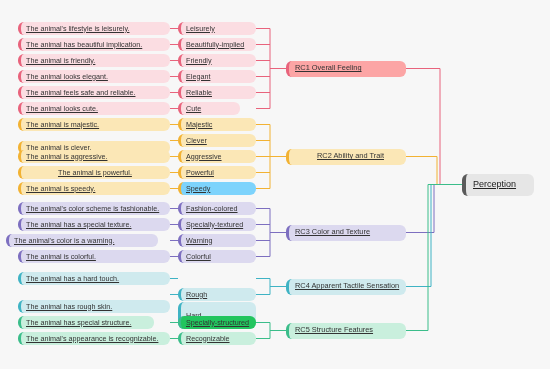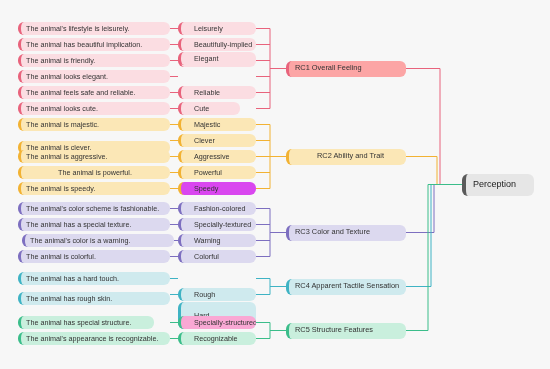--- a/index.html
+++ b/index.html
@@ -14,28 +14,29 @@
   .node{
     position:absolute;
     box-sizing:border-box;
     display:flex;
     align-items:center;
     border-radius:6px;
     font-size:7.2px;
     line-height:1.1;
     white-space:nowrap;
     overflow:hidden;
+    text-decoration:underline;
   }
   .leaf{
     padding-left:5px;
     border-left-width:3px;
     border-left-style:solid;
   }
   .mid{
-    padding-left:13px;
+    padding-left:5px;
     border-left-width:3px;
     border-left-style:solid;
   }
   .cat{
     padding-left:6px;
     border-left-width:3px;
     border-left-style:solid;
     font-size:7.4px;
   }
   .root{
@@ -105,50 +106,50 @@
       <path d="M270,330.5 H286" fill="none" stroke="#3bbd8a" stroke-width="1"></path>
       <path d="M406,330.5 H428 V184.5 H462" fill="none" stroke="#3bbd8a" stroke-width="1"></path>
     </svg>
 <div class="node leaf" style="left: 18px; top: 22px; width: 152px; height: 13px; background: rgb(251, 221, 226); border-left-color: rgb(232, 99, 124); color: rgb(51, 51, 51);">The animal's lifestyle is leisurely.</div>
     <div class="node mid" style="left: 178px; top: 22px; width: 78px; height: 13px; background: rgb(251, 221, 226); border-left-color: rgb(232, 99, 124); color: rgb(51, 51, 51);">Leisurely</div>
     <div class="node leaf" style="left: 18px; top: 38px; width: 152px; height: 13px; background: rgb(251, 221, 226); border-left-color: rgb(232, 99, 124); color: rgb(51, 51, 51);">The animal has beautiful implication.</div>
     <div class="node mid" style="left: 178px; top: 38px; width: 78px; height: 13px; background: rgb(251, 221, 226); border-left-color: rgb(232, 99, 124); color: rgb(51, 51, 51);">Beautifully-implied</div>
     <div class="node leaf" style="left: 18px; top: 54px; width: 152px; height: 13px; background: rgb(251, 221, 226); border-left-color: rgb(232, 99, 124); color: rgb(51, 51, 51);">The animal is friendly.</div>
     <div class="node mid" style="left: 178px; top: 54px; width: 78px; height: 13px; background: rgb(251, 221, 226); border-left-color: rgb(232, 99, 124); color: rgb(51, 51, 51);">Friendly</div>
     <div class="node leaf" style="left: 18px; top: 70px; width: 152px; height: 13px; background: rgb(251, 221, 226); border-left-color: rgb(232, 99, 124); color: rgb(51, 51, 51);">The animal looks elegant.</div>
-    <div class="node mid" style="left: 178px; top: 52px; width: 78px; height: 13px; background: rgb(251, 221, 226); border-left-color: rgb(232, 99, 124); color: rgb(51, 51, 51);">Elegant</div>
+    <div class="node mid" style="left: 178px; top: 70px; width: 78px; height: 13px; background: rgb(251, 221, 226); border-left-color: rgb(232, 99, 124); color: rgb(51, 51, 51);">Elegant</div>
     <div class="node leaf" style="left: 18px; top: 86px; width: 152px; height: 13px; background: rgb(251, 221, 226); border-left-color: rgb(232, 99, 124); color: rgb(51, 51, 51);">The animal feels safe and reliable.</div>
     <div class="node mid" style="left: 178px; top: 86px; width: 78px; height: 13px; background: rgb(251, 221, 226); border-left-color: rgb(232, 99, 124); color: rgb(51, 51, 51);">Reliable</div>
     <div class="node leaf" style="left: 18px; top: 102px; width: 152px; height: 13px; background: rgb(251, 221, 226); border-left-color: rgb(232, 99, 124); color: rgb(51, 51, 51);">The animal looks cute.</div>
     <div class="node mid" style="left: 178px; top: 102px; width: 62px; height: 13px; background: rgb(251, 221, 226); border-left-color: rgb(232, 99, 124); color: rgb(51, 51, 51);">Cute</div>
     <div class="node cat" style="left: 286px; top: 60.5px; width: 120px; height: 16px; background: #fca5a5; border-left-color: rgb(232, 99, 124); color: rgb(51, 51, 51);">RC1 Overall Feeling</div>
     <div class="node leaf" style="left: 18px; top: 118px; width: 152px; height: 13px; background: rgb(251, 231, 182); border-left-color: rgb(242, 178, 51); color: rgb(51, 51, 51);">The animal is majestic.</div>
     <div class="node mid" style="left: 178px; top: 118px; width: 78px; height: 13px; background: rgb(251, 231, 182); border-left-color: rgb(242, 178, 51); color: rgb(51, 51, 51);">Majestic</div>
     <div class="node leaf" style="left: 18px; top: 134px; width: 152px; height: 13px; background: rgb(251, 231, 182); border-left-color: rgb(242, 178, 51); color: rgb(51, 51, 51); margin-top: 7px;">The animal is clever.</div>
     <div class="node mid" style="left: 178px; top: 134px; width: 78px; height: 13px; background: rgb(251, 231, 182); border-left-color: rgb(242, 178, 51); color: rgb(51, 51, 51);">Clever</div>
     <div class="node leaf" style="left: 18px; top: 150px; width: 152px; height: 13px; background: rgb(251, 231, 182); border-left-color: rgb(242, 178, 51); color: rgb(51, 51, 51);">The animal is aggressive.</div>
     <div class="node mid" style="left: 178px; top: 150px; width: 78px; height: 13px; background: rgb(251, 231, 182); border-left-color: rgb(242, 178, 51); color: rgb(51, 51, 51);">Aggressive</div>
     <div class="node leaf" style="left: 18px; top: 166px; width: 152px; height: 13px; background: rgb(251, 231, 182); border-left-color: rgb(242, 178, 51); color: rgb(51, 51, 51); padding-left: 37px;">The animal is powerful.</div>
     <div class="node mid" style="left: 178px; top: 166px; width: 78px; height: 13px; background: rgb(251, 231, 182); border-left-color: rgb(242, 178, 51); color: rgb(51, 51, 51);">Powerful</div>
     <div class="node leaf" style="left: 18px; top: 182px; width: 152px; height: 13px; background: rgb(251, 231, 182); border-left-color: rgb(242, 178, 51); color: rgb(51, 51, 51);">The animal is speedy.</div>
-    <div class="node mid" style="left: 178px; top: 182px; width: 78px; height: 13px; background: #d946ef; border-left-color: rgb(242, 178, 51); color: rgb(51, 51, 51);">Speedy</div>
+    <div class="node mid" style="left: 178px; top: 182px; width: 78px; height: 13px; background: #7dd3fc; border-left-color: rgb(242, 178, 51); color: rgb(51, 51, 51);">Speedy</div>
     <div class="node cat" style="left: 286px; top: 148.5px; width: 120px; height: 16px; background: rgb(251, 231, 182); border-left-color: rgb(242, 178, 51); color: rgb(51, 51, 51); padding-left: 28px;">RC2 Ability and Trait</div>
     <div class="node leaf" style="left: 18px; top: 202px; width: 152px; height: 13px; background: rgb(220, 217, 239); border-left-color: rgb(125, 111, 192); color: rgb(51, 51, 51);">The animal's color scheme is fashionable.</div>
     <div class="node mid" style="left: 178px; top: 202px; width: 78px; height: 13px; background: rgb(220, 217, 239); border-left-color: rgb(125, 111, 192); color: rgb(51, 51, 51);">Fashion-colored</div>
     <div class="node leaf" style="left: 18px; top: 218px; width: 152px; height: 13px; background: rgb(220, 217, 239); border-left-color: rgb(125, 111, 192); color: rgb(51, 51, 51);">The animal has a special texture.</div>
     <div class="node mid" style="left: 178px; top: 218px; width: 78px; height: 13px; background: rgb(220, 217, 239); border-left-color: rgb(125, 111, 192); color: rgb(51, 51, 51);">Specially-textured</div>
-    <div class="node leaf" style="left: 22px; top: 234px; width: 152px; height: 13px; background: rgb(220, 217, 239); border-left-color: rgb(125, 111, 192); color: rgb(51, 51, 51);">The animal's color is a warning.</div>
+    <div class="node leaf" style="left: 6px; top: 234px; width: 152px; height: 13px; background: rgb(220, 217, 239); border-left-color: rgb(125, 111, 192); color: rgb(51, 51, 51);">The animal's color is a warning.</div>
     <div class="node mid" style="left: 178px; top: 234px; width: 78px; height: 13px; background: rgb(220, 217, 239); border-left-color: rgb(125, 111, 192); color: rgb(51, 51, 51);">Warning</div>
     <div class="node leaf" style="left: 18px; top: 250px; width: 152px; height: 13px; background: rgb(220, 217, 239); border-left-color: rgb(125, 111, 192); color: rgb(51, 51, 51);">The animal is colorful.</div>
     <div class="node mid" style="left: 178px; top: 250px; width: 78px; height: 13px; background: rgb(220, 217, 239); border-left-color: rgb(125, 111, 192); color: rgb(51, 51, 51);">Colorful</div>
     <div class="node cat" style="left: 286px; top: 224.5px; width: 120px; height: 16px; background: rgb(220, 217, 239); border-left-color: rgb(125, 111, 192); color: rgb(51, 51, 51);">RC3 Color and Texture</div>
     <div class="node leaf" style="left: 18px; top: 272px; width: 152px; height: 13px; background: rgb(207, 234, 238); border-left-color: rgb(63, 179, 196); color: rgb(51, 51, 51);">The animal has a hard touch.</div>
     <div class="node mid" style="left: 178px; top: 272px; width: 78px; height: 27px; background: rgb(207, 234, 238); border-left-color: rgb(63, 179, 196); color: rgb(51, 51, 51); margin-top: 30px;">Hard</div>
-    <div class="node leaf" style="left: 18px; top: 292px; width: 152px; height: 13px; background: rgb(207, 234, 238); border-left-color: rgb(63, 179, 196); color: rgb(51, 51, 51);">The animal has rough skin.</div>
+    <div class="node leaf" style="left: 18px; top: 300px; width: 152px; height: 13px; background: rgb(207, 234, 238); border-left-color: rgb(63, 179, 196); color: rgb(51, 51, 51);">The animal has rough skin.</div>
     <div class="node mid" style="left: 178px; top: 288px; width: 78px; height: 13px; background: rgb(207, 234, 238); border-left-color: rgb(63, 179, 196); color: rgb(51, 51, 51); text-align: center;">Rough</div>
     <div class="node cat" style="left: 286px; top: 278.5px; width: 120px; height: 16px; background: rgb(207, 234, 238); border-left-color: rgb(63, 179, 196); color: rgb(51, 51, 51);">RC4 Apparent Tactile Sensation</div>
     <div class="node leaf" style="left: 18px; top: 316px; width: 136px; height: 13px; background: rgb(201, 239, 221); border-left-color: rgb(59, 189, 138); color: rgb(51, 51, 51);">The animal has special structure.</div>
-    <div class="node mid" style="left: 178px; top: 316px; width: 78px; height: 13px; background: #f9a8d4; border-left-color: rgb(59, 189, 138); color: rgb(51, 51, 51);">Specially-structured</div>
+    <div class="node mid" style="left: 178px; top: 316px; width: 78px; height: 13px; background: #22c55e; border-left-color: rgb(59, 189, 138); color: rgb(51, 51, 51);">Specially-structured</div>
     <div class="node leaf" style="left: 18px; top: 332px; width: 152px; height: 13px; background: rgb(201, 239, 221); border-left-color: rgb(59, 189, 138); color: rgb(51, 51, 51);">The animal's appearance is recognizable.</div>
     <div class="node mid" style="left: 178px; top: 332px; width: 78px; height: 13px; background: rgb(201, 239, 221); border-left-color: rgb(59, 189, 138); color: rgb(51, 51, 51);">Recognizable</div>
     <div class="node cat" style="left: 286px; top: 322.5px; width: 120px; height: 16px; background: rgb(201, 239, 221); border-left-color: rgb(59, 189, 138); color: rgb(51, 51, 51);">RC5 Structure Features</div>
     <div class="node root" style="left: 462px; top: 173.5px; width: 72px; height: 22px; background: rgb(230, 230, 230); border-left-color: rgb(90, 90, 90);">Perception</div>
   </div>
 
 </body></html>

